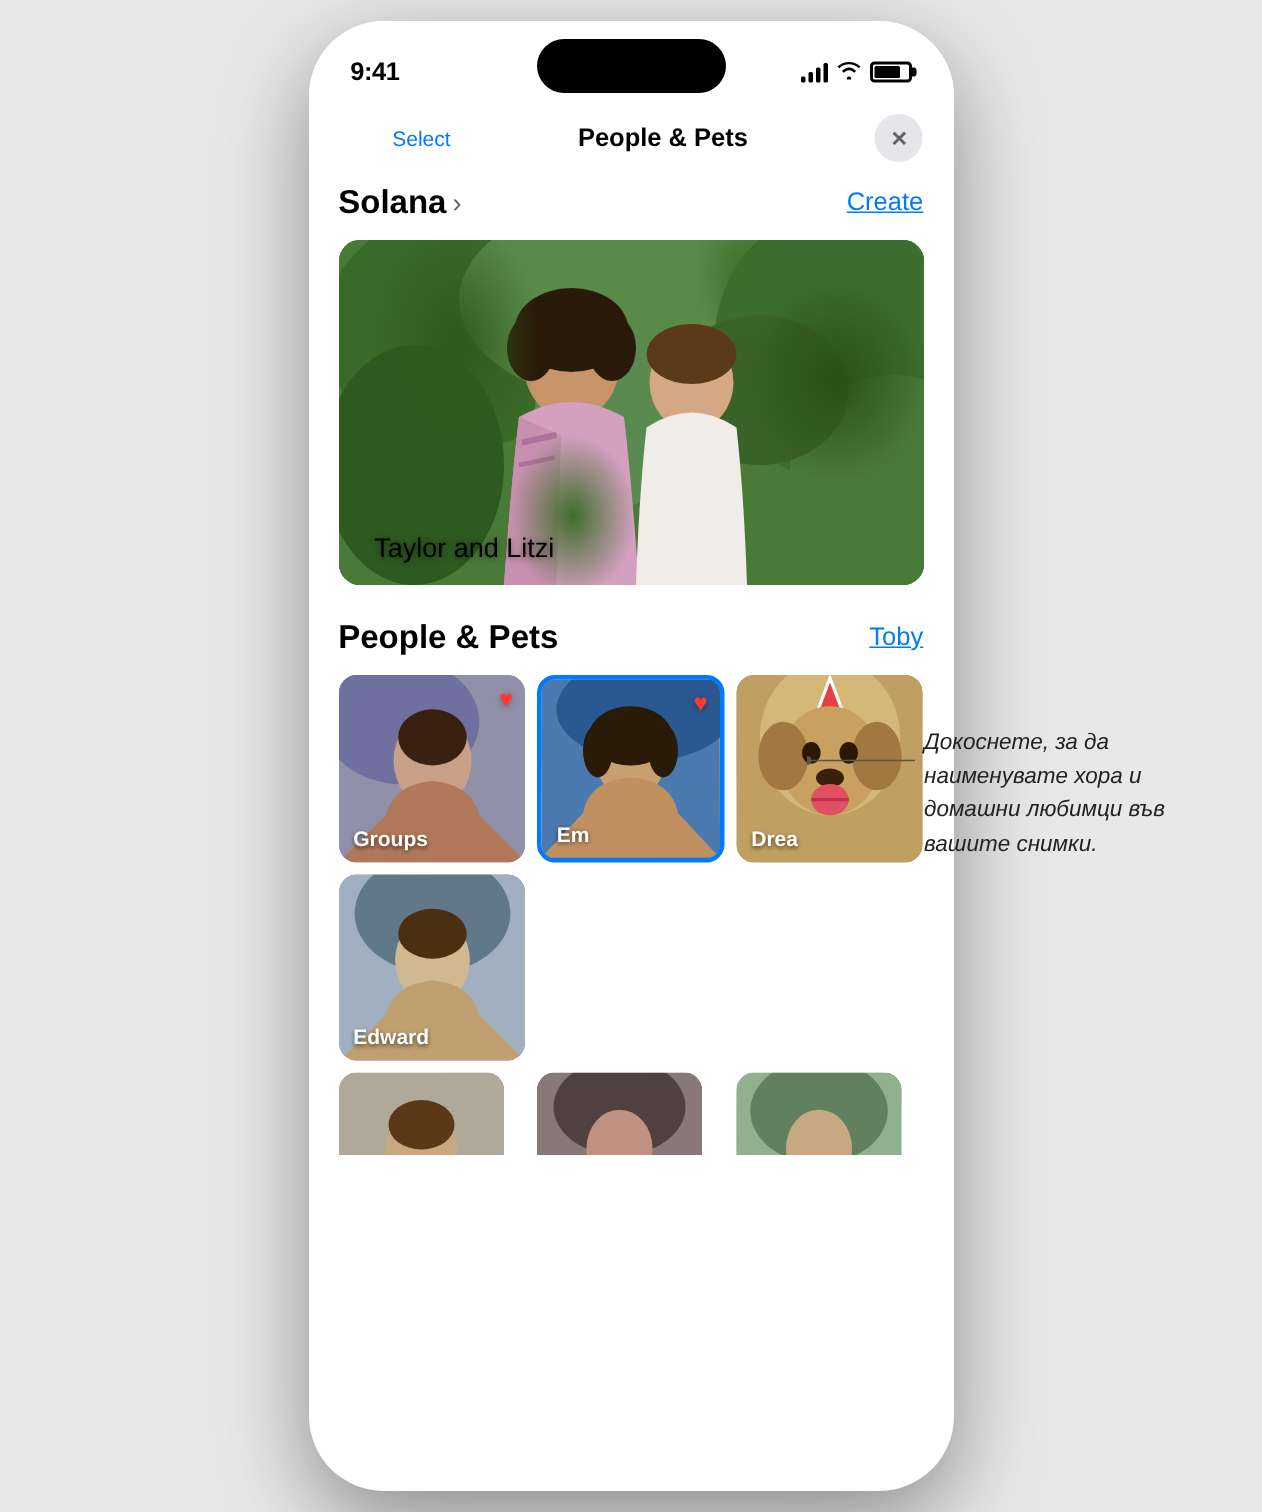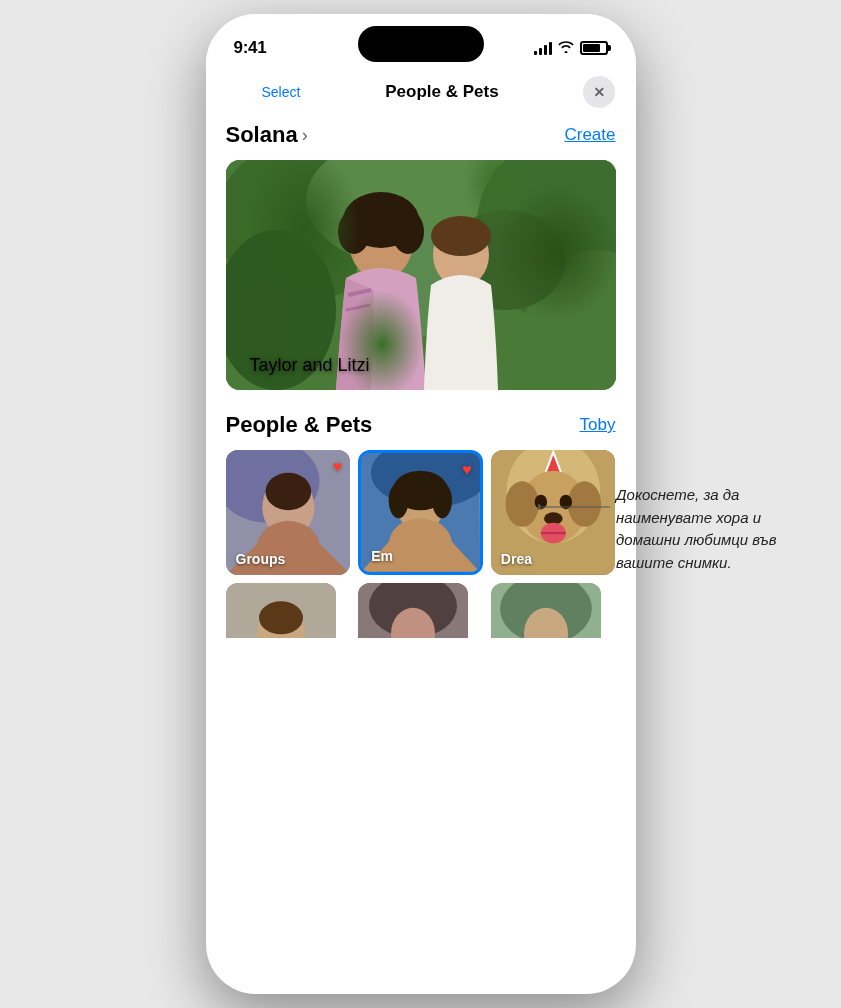--- a/index.html
+++ b/index.html
@@ -410,20 +410,32 @@
 
               <ellipse cx="60" cy="66" rx="9" ry="6" fill="#3a2008"></ellipse>
 
               <ellipse cx="60" cy="80" rx="12" ry="10" fill="#e05060"></ellipse>
               <path d="M48 80 L72 80" stroke="#c03050" stroke-width="2"></path>
             </svg>
           </div>
           <span class="person-name">Drea</span>
         </div>
 
+        <div class="person-thumb">
+          <div class="person-thumb-bg thumb-edward">
+            <svg width="100%" height="100%" viewBox="0 0 120 120">
+              <rect width="120" height="120" fill="#a0b0c0"></rect>
+              <ellipse cx="60" cy="25" rx="50" ry="38" fill="#607888"></ellipse>
+              <ellipse cx="60" cy="55" rx="24" ry="28" fill="#d0b890"></ellipse>
+              <ellipse cx="60" cy="38" rx="22" ry="16" fill="#4a3010"></ellipse>
+              <path d="M30 90 Q35 70 60 68 Q85 70 90 90 L120 120 L0 120z" fill="#c0a070"></path>
+            </svg>
+          </div>
+          <span class="person-name">Edward</span>
+        </div>
 
       </div>
 
       <div class="people-grid" style="margin-top:8px; overflow:hidden; height:55px;">
         <div class="person-thumb" style="height:110px;">
           <div class="person-thumb-bg thumb-person7">
             <svg width="100%" height="100%" viewBox="0 0 120 120">
               <rect width="120" height="120" fill="#b0a898"></rect>
               <ellipse cx="60" cy="55" rx="26" ry="30" fill="#c8a880"></ellipse>
               <ellipse cx="60" cy="38" rx="24" ry="18" fill="#5a3818"></ellipse>

